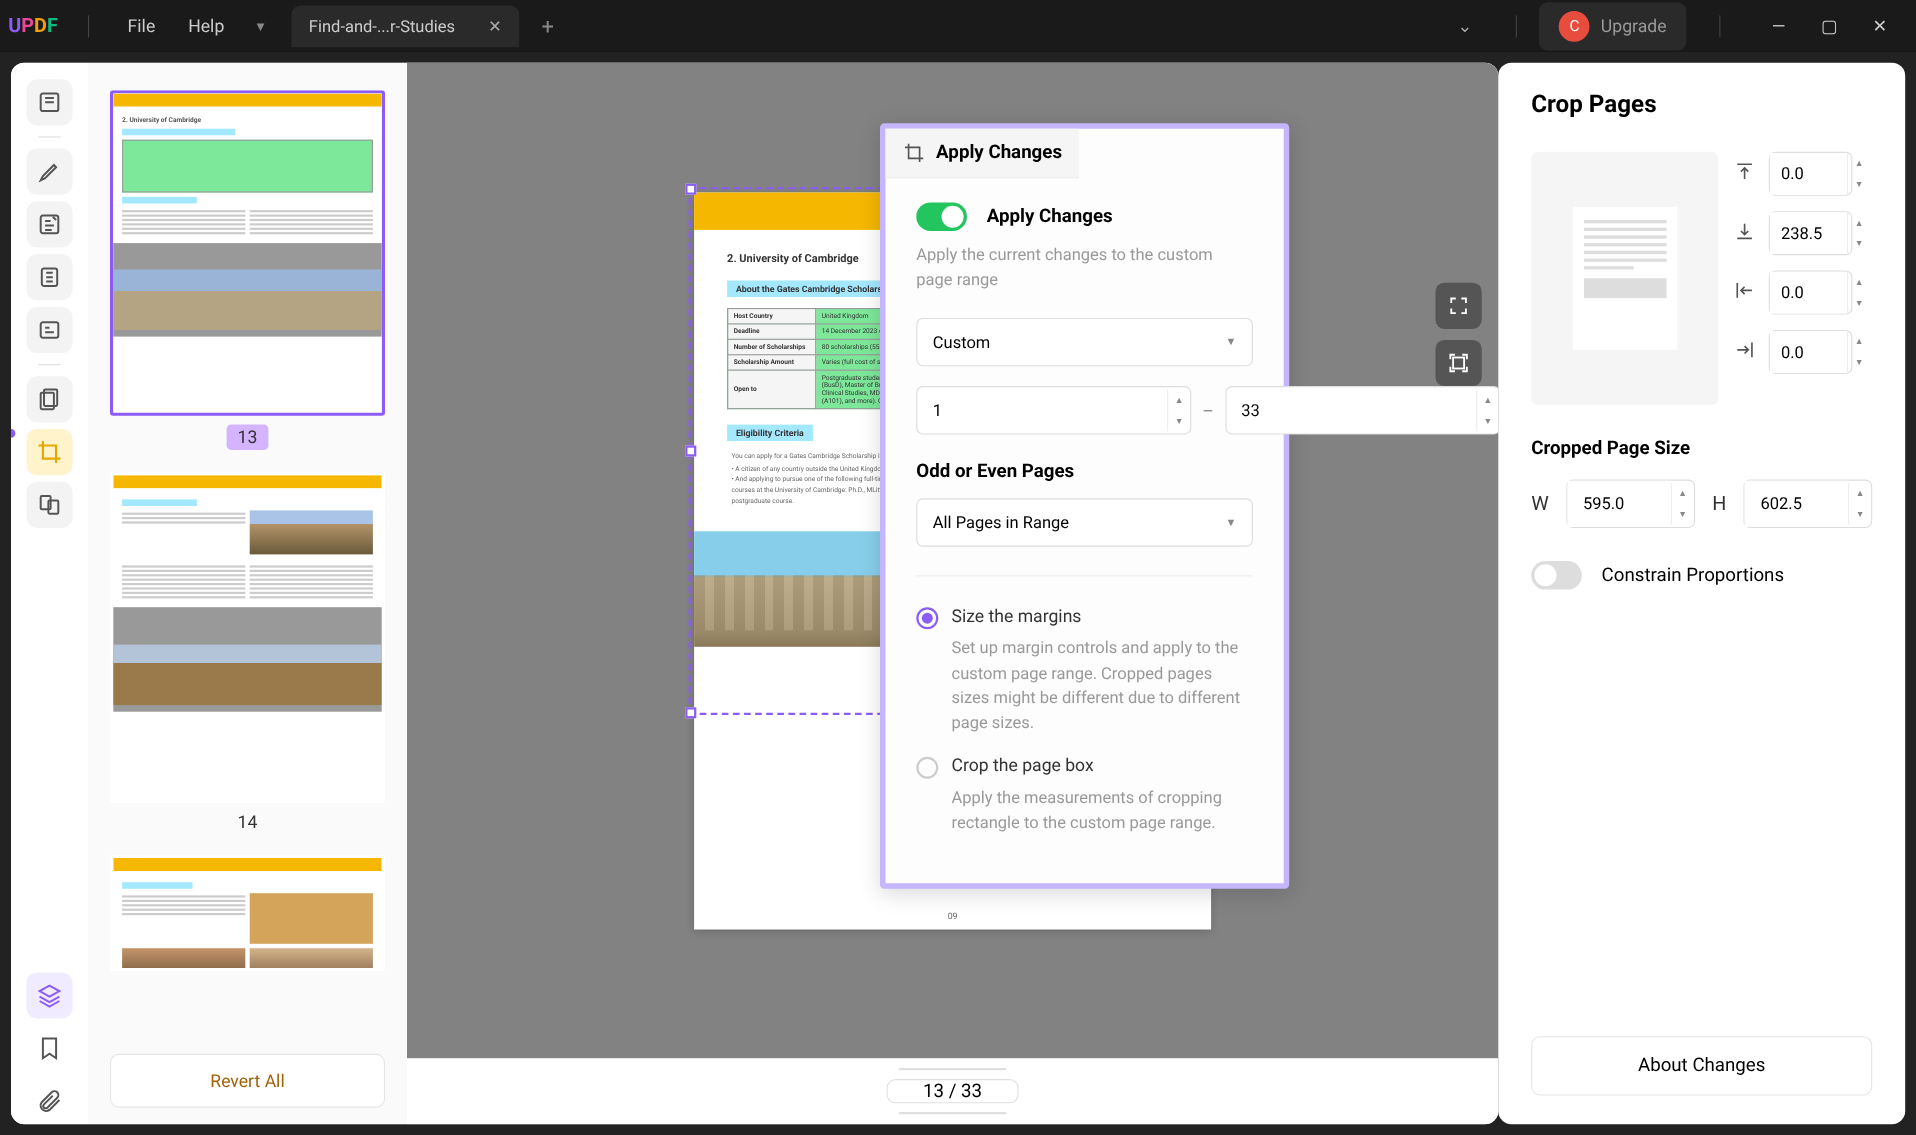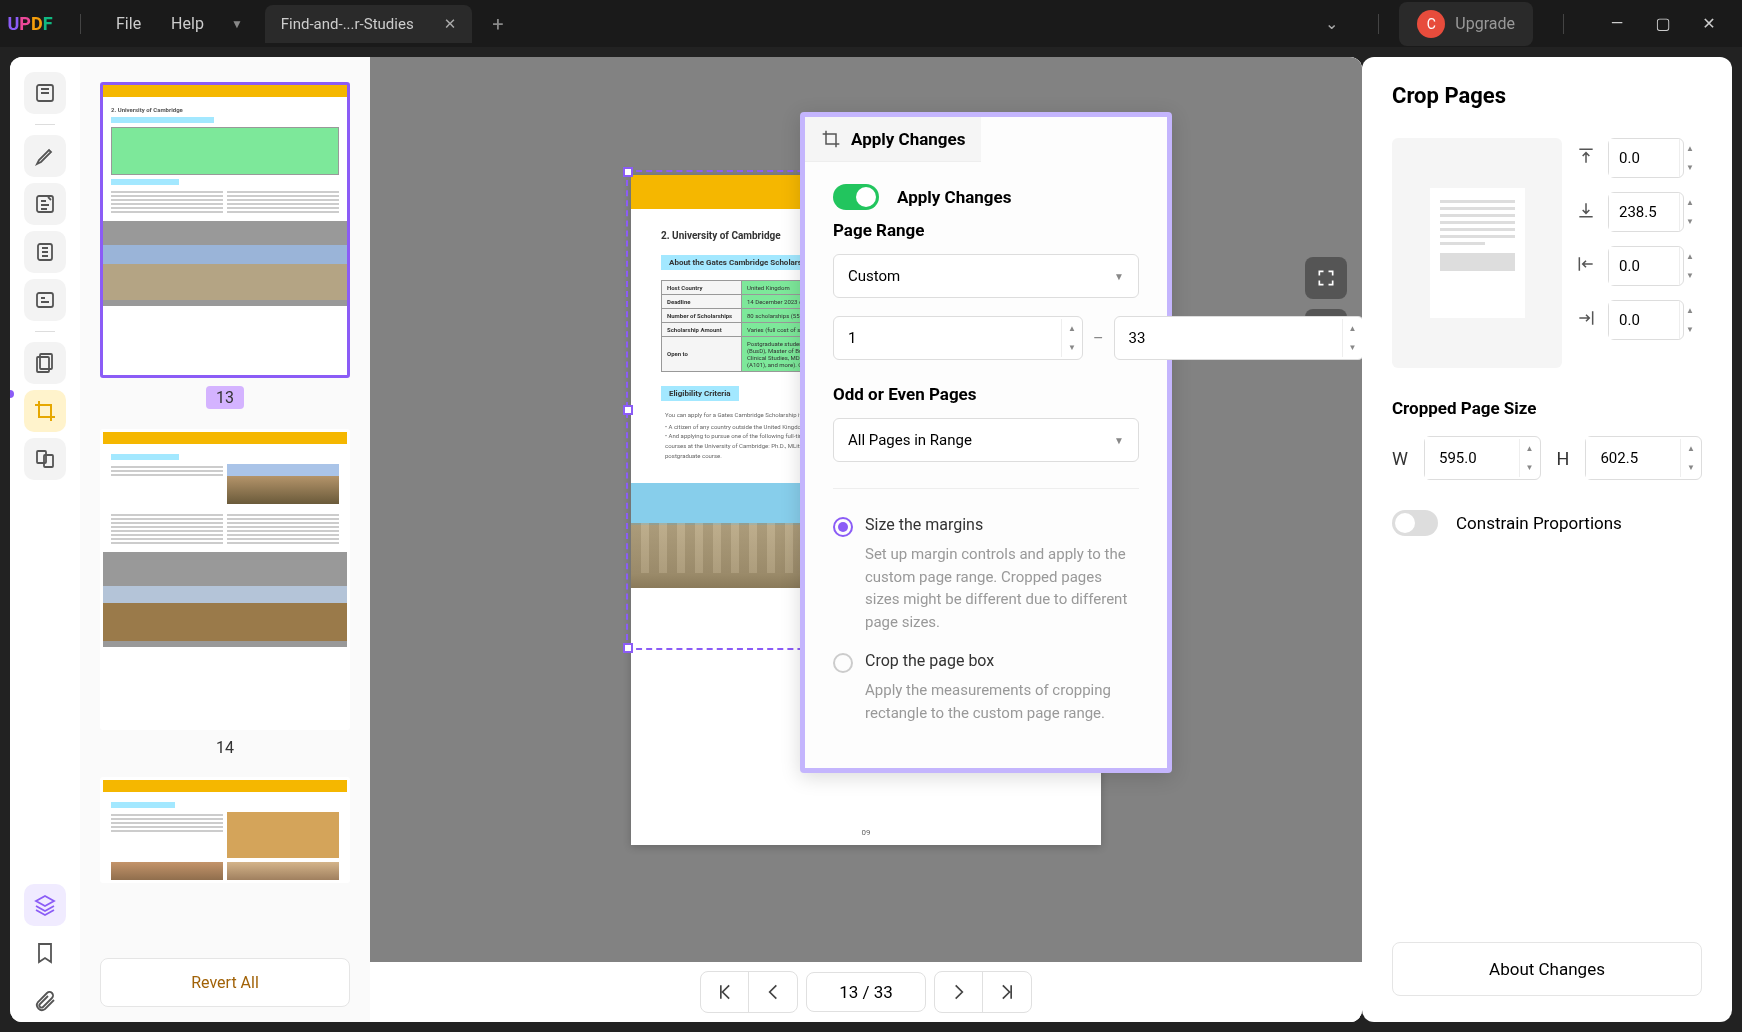--- a/index.html
+++ b/index.html
@@ -68,21 +68,21 @@
 .doc-bullets { font-size: 7px; padding-left: 4px; line-height: 1.6; }
 .doc-footer-img { height: 105px; background: linear-gradient(#87ceeb 0%, #87ceeb 40%, #d4c4a0 40%, #8a7a5a 100%); margin: 5px -30px -15px -30px; position: relative; }
 .doc-footer-img::after { content:''; position:absolute; bottom:15px; left:0; right:0; height:50px; background: repeating-linear-gradient(90deg, #9a8a6a 0 10px, #b4a484 10px 18px); opacity:0.7;}
 .doc-greenblock { background: #7de89a; }
 
 .tool-float { position: absolute; right: 15px; top: 200px; display: flex; flex-direction: column; gap: 10px; }
 .tool-float-btn { width: 42px; height: 42px; background: #555; border-radius: 8px; display: flex; align-items: center; justify-content: center; color: #fff; cursor: pointer; }
 
 .crop-btn-top { position: absolute; right: 30px; top: 18px; background: #e3c9ff; color: #8b5cf6; padding: 12px 24px; border-radius: 8px; font-size: 18px; cursor: pointer; }
 
-.page-nav { height: 60px; display: flex; align-items: center; justify-content: center; gap: 8px; padding: 10px; background: #fff; }
+.page-nav { height: 60px; display: flex; align-items: center; justify-content: center; gap: 8px; padding: 10px; background: #fff; flex-direction: column; }
 .nav-group { display: flex; border: 1px solid #e0e0e0; border-radius: 8px; overflow: hidden; }
 .nav-btn { width: 48px; height: 40px; display: flex; align-items: center; justify-content: center; cursor: pointer; color: #444; border-right: 1px solid #e0e0e0; }
 .nav-btn:last-child { border-right: none; }
 .page-input { width: 120px; height: 40px; border: 1px solid #e0e0e0; border-radius: 8px; text-align: center; font-size: 17px; display: flex; align-items: center; justify-content: center; }
 
 
 .popup { position: absolute; top: 55px; left: 430px; width: 372px; background: #fdfdfd; border: 5px solid #c4b5fd; border-radius: 4px; z-index: 100; box-shadow: 0 4px 20px rgba(0,0,0,0.15); }
 .popup-tab { display: flex; align-items: center; gap: 10px; padding: 12px 16px; background: #f5f5f5; border-bottom: 1px solid #eee; font-weight: bold; font-size: 17px; width: fit-content; }
 .popup-body { padding: 22px 28px; }
 .toggle-row { display: flex; align-items: center; gap: 18px; margin-bottom: 10px; }
@@ -482,22 +482,22 @@
           <svg viewBox="0 0 24 24" fill="none" stroke="#555" stroke-width="1.8">
               <path d="M6 2v16h16M2 6h16v16"></path>
             </svg>
           <span>Apply Changes</span>
         </div>
         <div class="popup-body">
           <div class="toggle-row">
             <div class="toggle"></div>
             <div class="toggle-label">Apply Changes</div>
           </div>
-
-          <div class="popup-h">Page Range</div>
+          <div class="popup-desc">Apply the current changes to the custom page range</div>
+
           <div class="select-box">
             <span>Custom</span>
             <span style="color:#888; font-size:10px;">▼</span>
           </div>
           <div class="range-row">
             <div class="spinner">
               <input value="1" style="">
               <div class="spinner-btns">
                   <div class="spinner-btn">▲</div>
                   <div class="spinner-btn">▼</div>

